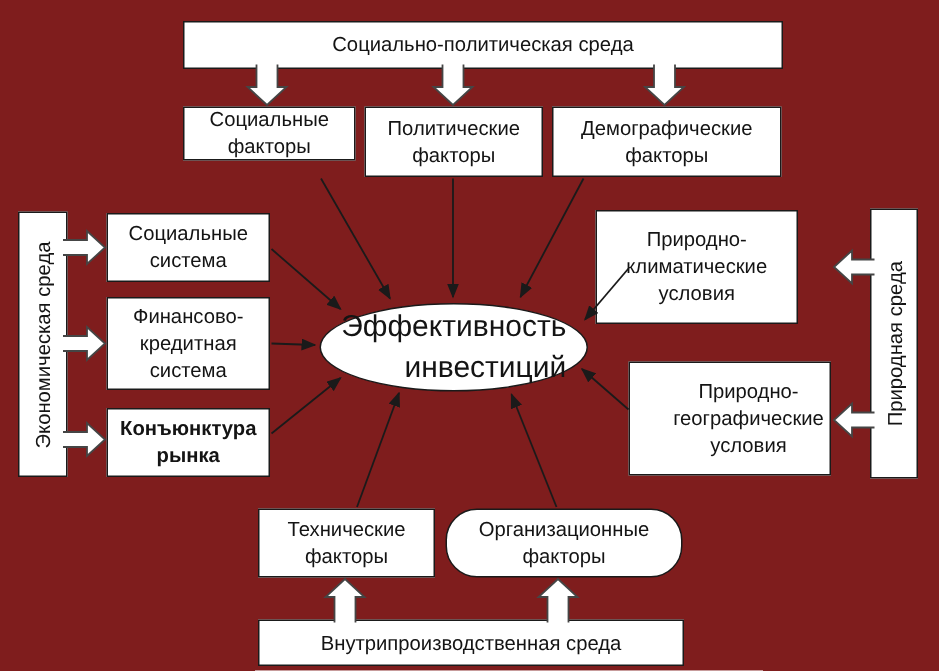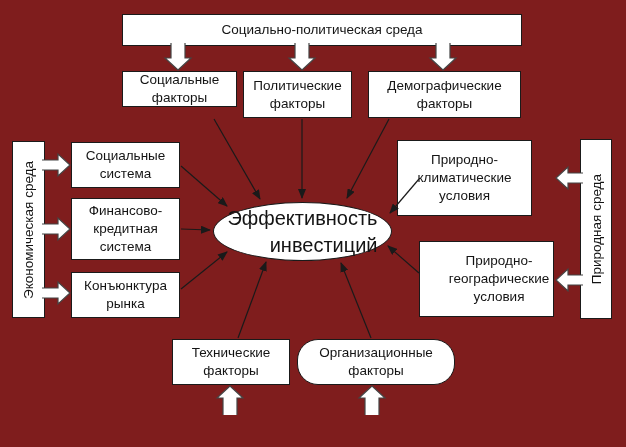--- a/index.html
+++ b/index.html
@@ -39,28 +39,29 @@
   <div class="box" style="left:122px;top:14px;width:400px;height:32px;">Социально-политическая среда</div>
 
   <div class="vbox" style="left:12px;top:141px;width:33px;height:177px;">
     <span>Экономическая среда</span>
   </div>
 
   <div class="vbox" style="left:580px;top:139px;width:32px;height:180px;">
     <span>Природная среда</span>
   </div>
 
+  <div class="box" style="left:172px;top:413px;width:284px;height:31px;">Внутрипроизводственная среда</div>
 
   <div class="box" style="left:122px;top:71px;width:115px;height:36px;">Социальные факторы</div>
-  <div class="box" style="left:243px;top:71px;width:109px;height:47px;">Политические факторы</div>
+  <div class="box" style="left:243px;top:71px;width:119px;height:47px;">Политические факторы</div>
   <div class="box" style="left:368px;top:71px;width:153px;height:47px;">Демографические факторы</div>
 
   <div class="box" style="left:71px;top:142px;width:109px;height:46px;">Социальные система</div>
   <div class="box" style="left:71px;top:198px;width:109px;height:62px;">Финансово-кредитная система</div>
-  <div class="box" style="left:71px;top:272px;width:109px;height:46px;">Конъюнктура рынка</div>
+  <div class="box" style="left:71px;top:272px;width:109px;height:46px;font-weight:bold;">Конъюнктура рынка</div>
 
   <div class="box" style="left:397px;top:140px;width:135px;height:76px;">Природно-климатические условия</div>
   <div class="box" style="left:419px;top:241px;width:135px;height:76px;padding-left:28px;">Природно-географические условия</div>
 
   <div class="box" style="left:172px;top:339px;width:118px;height:46px;">Технические факторы</div>
   <div class="box" style="left:297px;top:339px;width:158px;height:46px;border-radius:21px;">Организационные факторы</div>
 
   <div class="ellipse" style="left:213px;top:202px;width:179px;height:59px;">Эффективность инвестиций</div>
 
   <svg class="overlay" viewBox="0 0 626 447">

